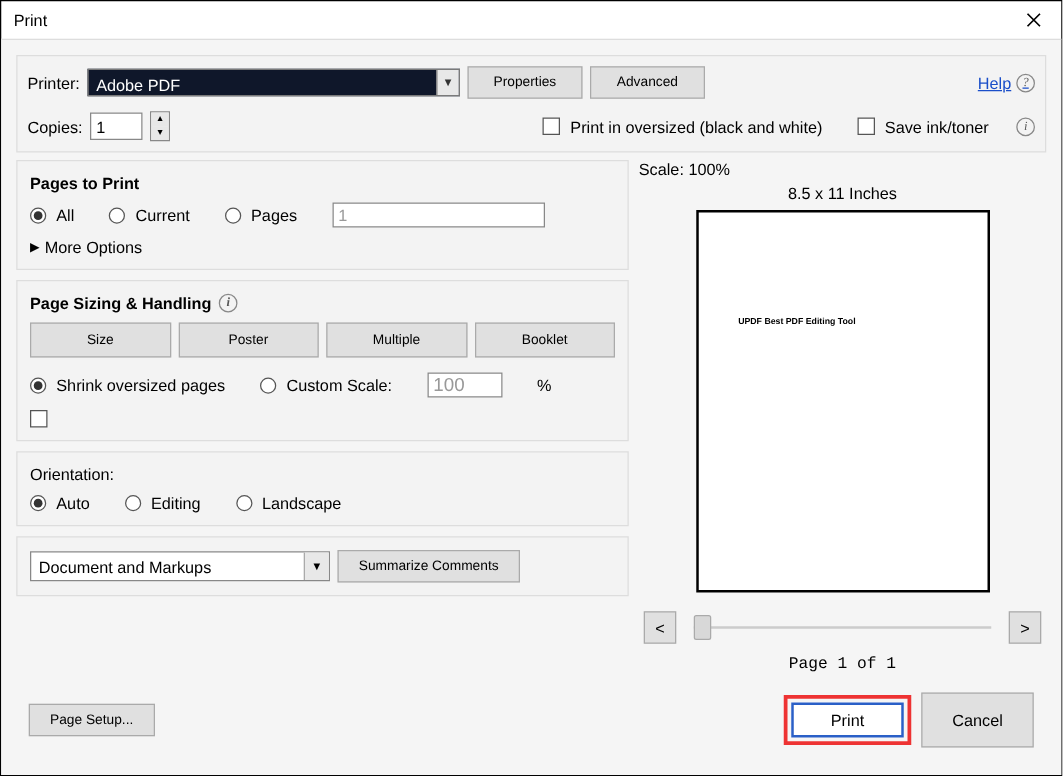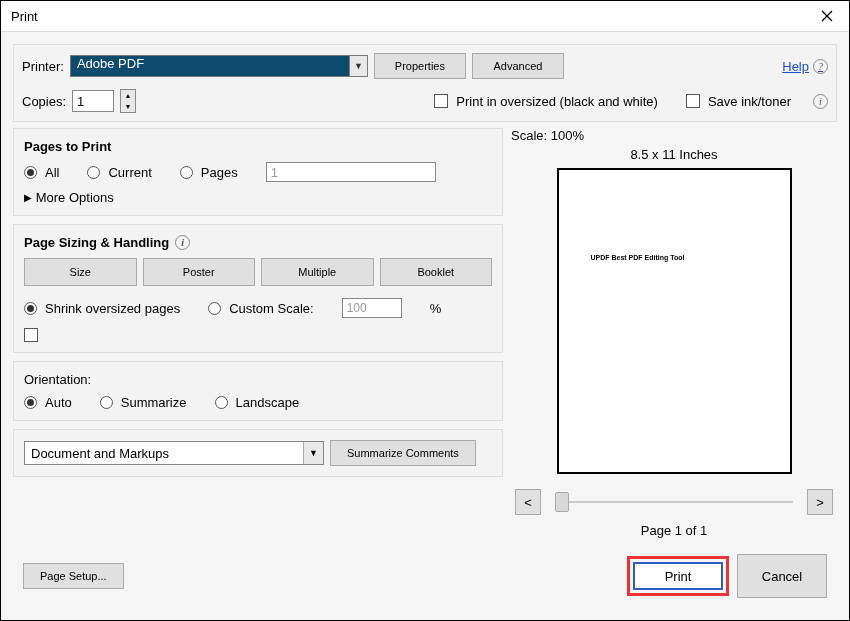--- a/index.html
+++ b/index.html
@@ -3,21 +3,21 @@
 <meta charset="utf-8">
 <style>
 * { box-sizing: border-box; font-family: "Segoe UI", Arial, sans-serif; }
 body { margin: 0; background: #fff; }
 .dialog { width: 850px; height: 621px; border: 1px solid #000; background: #fff; display: flex; flex-direction: column; position: relative; }
 .titlebar { height: 30px; display: flex; align-items: center; padding: 0 10px; font-size: 13px; }
 .titlebar .close { margin-left: auto; width: 24px; height: 24px; display: flex; align-items: center; justify-content: center; cursor: pointer; font-size: 15px; }
 .body { flex: 1; background: #f5f5f5; border-top: 1px solid #ddd; padding: 12px; display: flex; flex-direction: column; gap: 6px; }
 .row { display: flex; align-items: center; gap: 6px; font-size: 13px; }
 .top-box { border: 1px solid #ddd; background: #f3f3f3; padding: 8px; display: flex; flex-direction: column; gap: 10px; }
-.select-printer { flex: 1; max-width: 298px; height: 22px; background: #0c4a6e; color: #fff; border: 1px solid #7a7a7a; display: flex; align-items: flex-start; padding: 0 6px; font-size: 13px; position: relative; }
+.select-printer { flex: 1; max-width: 298px; height: 22px; background: #0f172a; color: #fff; border: 1px solid #7a7a7a; display: flex; align-items: flex-end; padding: 0 6px; font-size: 13px; position: relative; }
 .select-printer .arrowbox { position: absolute; right: 0; top: 0; bottom: 0; width: 18px; background: #e8e8e8; border-left: 1px solid #7a7a7a; display: flex; align-items: center; justify-content: center; color: #333; font-size: 9px; }
 .btn { background: #e0e0e0; border: 1px solid #aaa; height: 26px; padding: 0 16px; font-size: 11px; cursor: pointer; display: inline-flex; align-items: center; justify-content: center; }
 .btn-wide { min-width: 92px; }
 .help { margin-left: auto; color: #1a4ec9; text-decoration: underline; font-size: 13px; cursor: pointer; display: flex; align-items: center; gap: 4px; }
 .info-icon { width: 15px; height: 15px; border: 1px solid #888; border-radius: 50%; display: inline-flex; align-items: center; justify-content: center; font-size: 10px; color: #555; font-style: italic; font-family: Georgia, serif; }
 .spinner-input { width: 42px; height: 22px; border: 1px solid #888; padding: 0 4px; font-size: 13px; }
 .spinner-btns { display: flex; flex-direction: column; border: 1px solid #888; }
 .spinner-btns button { width: 14px; height: 11px; font-size: 7px; line-height: 1; padding: 0; border: none; background: #e8e8e8; cursor: pointer; }
 .chk { width: 14px; height: 14px; border: 1px solid #555; display: inline-block; vertical-align: middle; background: #fff; }
 .columns { display: flex; gap: 8px; flex: 1; min-height: 0; }
@@ -28,32 +28,32 @@
 .radio.sel::after { content: ""; width: 7px; height: 7px; background: #333; border-radius: 50%; }
 .radio-row { display: flex; align-items: center; gap: 8px; }
 .radio-group { display: flex; gap: 28px; align-items: center; }
 .pages-input { flex: 1; max-width: 170px; height: 20px; border: 1px solid #888; background: #fff; color: #999; padding: 0 4px; font-size: 13px; }
 .disclose { display: flex; align-items: center; gap: 4px; cursor: pointer; margin-top: 8px; }
 .tri { font-size: 10px; }
 .sizing-btns { display: flex; gap: 6px; margin-bottom: 12px; }
 .sizing-btns .btn { flex: 1; height: 28px; }
 .sizing-row1 { display: flex; gap: 80px; margin-bottom: 10px; }
 .sizing-row2 { display: flex; gap: 28px; align-items: center; margin-bottom: 10px; }
-.scale-input { width: 60px; height: 20px; border: 1px solid #888; color: #999; padding: 0 4px; font-size: 12px; }
-.select-cf { width: 300px; height: 24px; border: 1px solid #888; background: #fff; display: flex; align-items: center; padding: 0 6px; position: relative; font-size: 13px; }
+.scale-input { width: 60px; height: 20px; border: 1px solid #888; color: #999; padding: 0 4px; font-size: 15px; }
+.select-cf { width: 240px; height: 24px; border: 1px solid #888; background: #fff; display: flex; align-items: center; padding: 0 6px; position: relative; font-size: 13px; }
 .select-cf .arrowbox { position: absolute; right: 0; top: 0; bottom: 0; width: 20px; background: #e8e8e8; border-left: 1px solid #aaa; display: flex; align-items: center; justify-content: center; font-size: 9px; }
 .rightcol { flex: 1; display: flex; flex-direction: column; font-size: 13px; }
 .preview-area { flex: 1; display: flex; flex-direction: column; }
 .preview-page { width: 235px; height: 306px; border: 2px solid #000; background: #fff; margin: 4px auto 0; position: relative; }
 .preview-text { position: absolute; top: 84px; left: 32px; font-size: 7px; font-weight: bold; }
 .nav-row { display: flex; align-items: center; gap: 8px; margin-top: 14px; padding: 0 4px; }
 .nav-btn { width: 26px; height: 26px; background: #e0e0e0; border: 1px solid #aaa; display: flex; align-items: center; justify-content: center; cursor: pointer; font-size: 13px; }
 .slider-track { flex: 1; height: 2px; background: #ccc; position: relative; margin: 0 6px; }
 .slider-thumb { position: absolute; left: 0; top: -9px; width: 14px; height: 20px; background: #d8d8d8; border: 1px solid #aaa; border-radius: 2px; }
-.page-of { text-align: center; margin-top: 8px; }
+.page-of { text-align: center; margin-top: 8px; font-family: Liberation Mono, monospace; }
 .footer { display: flex; align-items: center; padding: 10px; gap: 8px; }
 .footer .spacer { flex: 1; }
 .print-hl { border: 3px solid #e33; padding: 3px; }
 .btn-print { background: #fff; border: 2px solid #2a5fc7; color: #000; min-width: 90px; height: 28px; display: inline-flex; align-items: center; justify-content: center; font-size: 13px; cursor: pointer; }
 .btn-cancel { background: #e0e0e0; border: 1px solid #aaa; min-width: 90px; height: 44px; display: inline-flex; align-items: center; justify-content: center; font-size: 13px; cursor: pointer; }
 </style>
 </head>
 <body>
 
 <div class="dialog">
@@ -160,21 +160,21 @@
 
         <div class="section">
           <div style="margin-bottom:8px;">Orientation:</div>
           <div class="radio-group">
             <div class="radio-row">
               <span class="radio sel"></span>
               <span>Auto</span>
             </div>
             <div class="radio-row">
               <span class="radio"></span>
-              <span>Summarize</span>
+              <span>Editing</span>
             </div>
             <div class="radio-row">
               <span class="radio"></span>
               <span>Landscape</span>
             </div>
           </div>
         </div>
 
         <div class="section">
           <div class="row">

